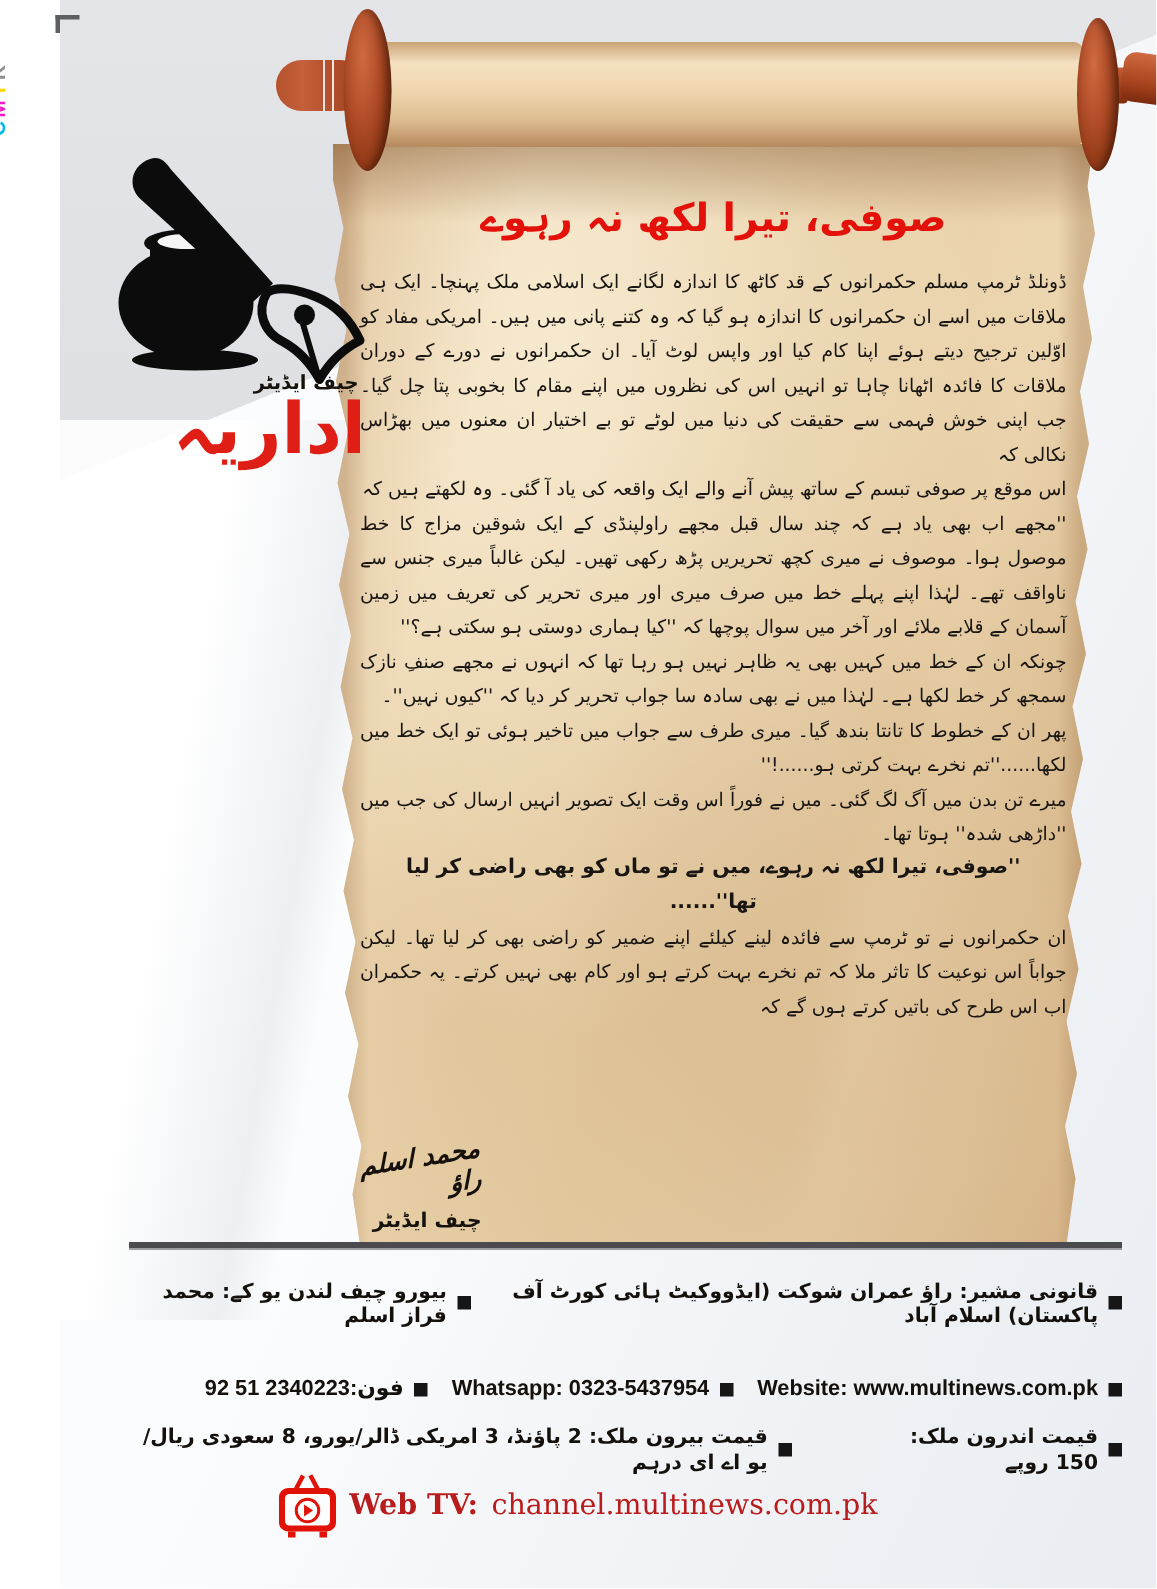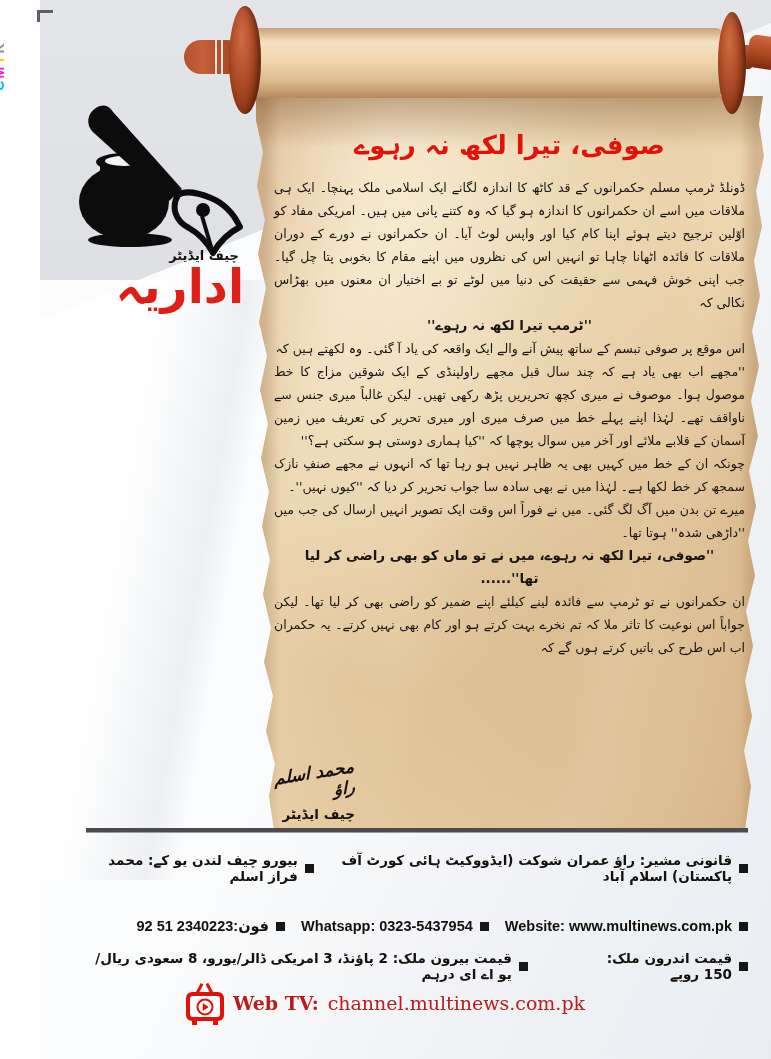--- a/index.html
+++ b/index.html
@@ -31,21 +31,21 @@
   .handle{position:absolute;background:linear-gradient(180deg,#c4603a 0%,#a8441f 55%,#7c2a0e 100%);}
   .handle-left{left:184px;top:40px;width:60px;height:34px;border-radius:17px;
         background:linear-gradient(90deg,#b5512c 0%,#c4603a 30%,#9c3d1a 100%);}
   .handle-left .stripes{position:absolute;inset:0;border-radius:17px;
         background:linear-gradient(90deg,transparent 0 52%,rgba(255,255,255,.85) 52% 55%,transparent 55% 62%,rgba(255,255,255,.85) 62% 65%,transparent 65%);}
   .neck-left{position:absolute;left:238px;top:46px;width:14px;height:23px;background:linear-gradient(180deg,#c05c36,#802c0e);}
   .neck-right{position:absolute;left:736px;top:45px;width:16px;height:24px;background:linear-gradient(180deg,#c05c36,#802c0e);border-radius:3px;}
   .handle-right{left:748px;top:36px;width:34px;height:33px;border-radius:8px 0 0 8px;transform:rotate(8deg);
         background:linear-gradient(180deg,#cf6a41,#a8441f 60%,#7c2a0e);}
   
-  .parchment{position:absolute;left:254px;top:96px;width:511px;height:734px;
+  .parchment{position:absolute;left:220px;top:96px;width:511px;height:734px;
         background:
           radial-gradient(ellipse at 30% 18%,rgba(255,248,230,.55),rgba(255,248,230,0) 55%),
           radial-gradient(ellipse at 75% 55%,rgba(176,124,66,.16),rgba(176,124,66,0) 50%),
           radial-gradient(ellipse at 18% 78%,rgba(176,124,66,.15),rgba(176,124,66,0) 45%),
           radial-gradient(ellipse at 60% 90%,rgba(160,108,52,.18),rgba(160,108,52,0) 40%),
           linear-gradient(105deg,#d6b186 0%,#eed9b4 20%,#e7cfa6 48%,#ecd6b0 72%,#d3b083 100%);
         clip-path:polygon(2px 0px,509px 0px,505px 28px,510px 60px,502px 95px,508px 130px,500px 165px,
           506px 200px,498px 235px,505px 270px,497px 305px,504px 340px,495px 375px,502px 410px,
           494px 445px,501px 480px,492px 515px,499px 550px,491px 585px,498px 620px,490px 655px,
           497px 690px,491px 734px,20px 734px,15px 700px,21px 668px,12px 635px,19px 600px,10px 566px,
@@ -115,24 +115,24 @@
       <div class="v"></div>
     </div>
 
   <div class="parchment">
     <div class="parch-edgeshade"></div>
     <div class="parch-topshadow"></div>
     <div class="article-title">صوفی، تیرا لکھ نہ رہوے</div>
     <div class="article-body">
 
     <div class="para">ڈونلڈ ٹرمپ مسلم حکمرانوں کے قد کاٹھ کا اندازہ لگانے ایک اسلامی ملک پہنچا۔ ایک ہی ملاقات میں اسے ان حکمرانوں کا اندازہ ہو گیا کہ وہ کتنے پانی میں ہیں۔ امریکی مفاد کو اوّلین ترجیح دیتے ہوئے اپنا کام کیا اور واپس لوٹ آیا۔ ان حکمرانوں نے دورے کے دوران ملاقات کا فائدہ اٹھانا چاہا تو انہیں اس کی نظروں میں اپنے مقام کا بخوبی پتا چل گیا۔ جب اپنی خوش فہمی سے حقیقت کی دنیا میں لوٹے تو بے اختیار ان معنوں میں بھڑاس نکالی کہ</div>
-        <div class="quote-line">''ٹرمپ تیرا لکھ نہ رہوے''</div>
         <div class="para">اس موقع پر صوفی تبسم کے ساتھ پیش آنے والے ایک واقعہ کی یاد آ گئی۔ وہ لکھتے ہیں کہ</div>
         <div class="para">''مجھے اب بھی یاد ہے کہ چند سال قبل مجھے راولپنڈی کے ایک شوقین مزاج کا خط موصول ہوا۔ موصوف نے میری کچھ تحریریں پڑھ رکھی تھیں۔ لیکن غالباً میری جنس سے ناواقف تھے۔ لہٰذا اپنے پہلے خط میں صرف میری اور میری تحریر کی تعریف میں زمین آسمان کے قلابے ملائے اور آخر میں سوال پوچھا کہ ''کیا ہماری دوستی ہو سکتی ہے؟''</div>
         <div class="para">چونکہ ان کے خط میں کہیں بھی یہ ظاہر نہیں ہو رہا تھا کہ انہوں نے مجھے صنفِ نازک سمجھ کر خط لکھا ہے۔ لہٰذا میں نے بھی سادہ سا جواب تحریر کر دیا کہ ''کیوں نہیں''۔</div>
+        <div class="para">پھر ان کے خطوط کا تانتا بندھ گیا۔ میری طرف سے جواب میں تاخیر ہوئی تو ایک خط میں لکھا......''تم نخرے بہت کرتی ہو......!''</div>
         <div class="para">میرے تن بدن میں آگ لگ گئی۔ میں نے فوراً اس وقت ایک تصویر انہیں ارسال کی جب میں ''داڑھی شدہ'' ہوتا تھا۔</div>
         <div class="quote-line">''صوفی، تیرا لکھ نہ رہوے، میں نے تو ماں کو بھی راضی کر لیا تھا''......</div>
         <div class="para">ان حکمرانوں نے تو ٹرمپ سے فائدہ لینے کیلئے اپنے ضمیر کو راضی بھی کر لیا تھا۔ لیکن جواباً اس نوعیت کا تاثر ملا کہ تم نخرے بہت کرتے ہو اور کام بھی نہیں کرتے۔ یہ حکمران اب اس طرح کی باتیں کرتے ہوں گے کہ</div>
       </div>
     <div class="signature">
       <div><span class="sig-name">محمد اسلم راؤ</span></div>
       <div class="sig-role">چیف ایڈیٹر</div>
     </div>
   </div>
 

